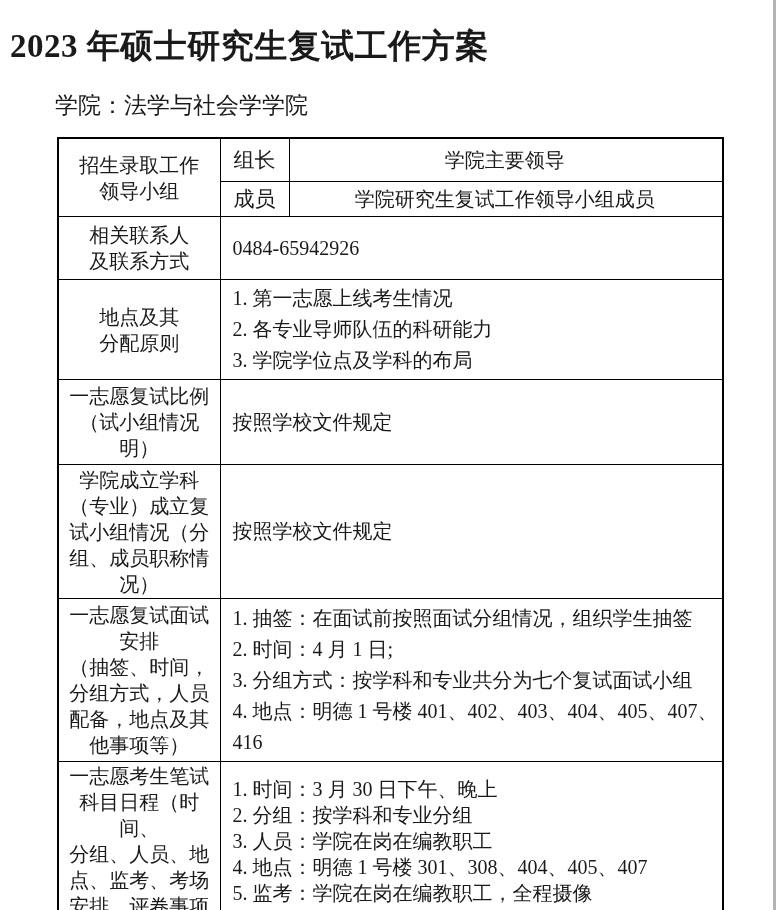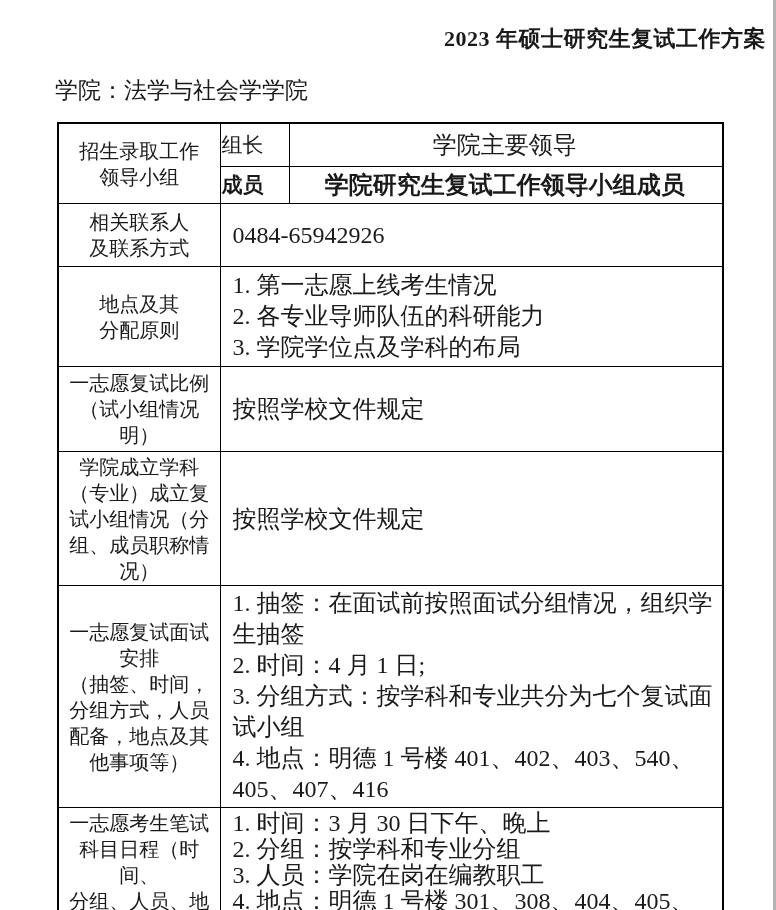--- a/index.html
+++ b/index.html
@@ -11,22 +11,22 @@
     color: #1a1a1a;
     overflow: hidden;
   }
   .page-edge {
     position: absolute; top: 0; right: 0;
     width: 3px; height: 910px;
     background: #b3b3b3;
   }
   .doc-title {
     margin: 24px 10px 0 10px;
-    text-align: right;
-    font-size: 22px;
+    text-align: left;
+    font-size: 33px;
     font-weight: bold;
     letter-spacing: 0.5px;
   }
   .college-line {
     margin: 21px 0 6px 55px;
     font-size: 23px;
   }
   table.plan {
     margin: 16px 0 0 57px;
     width: 665px;
@@ -40,34 +40,35 @@
     overflow: hidden;
   }
   .hdr {
     text-align: center;
     font-size: 20px;
     line-height: 26px;
     white-space: pre-line;
     padding: 1px 3px;
   }
   .sub {
+    text-align: center;
     font-size: 21px;
   }
   .val {
-    font-size: 24px;
+    font-size: 20px;
     padding: 2px 2px 2px 12px;
     text-align: left;
     border-radius: 11px;
   }
   .val.center { text-align: center; padding-left: 0; }
   .list { white-space: pre-line; }
   .lh31 { line-height: 31px; }
   .lh26 { line-height: 26px; }
   tr.r1a td { height: 38px; }
-  tr.r1b td { height: 30px; font-weight: bold; }
+  tr.r1b td { height: 30px; }
   tr.r2  td { height: 58px; }
   tr.r3  td { height: 95px; }
   tr.r4  td { height: 80px; }
   tr.r5  td { height: 129px; margin-top: 12px; }
   tr.r6  td { height: 158px; }
   tr.r7  td { height: 130px; }
 </style>
 </head>
 <body>
 
@@ -121,21 +122,21 @@
   <tr class="r6">
     <td class="hdr">一志愿复试面试
 安排
 （抽签、时间，
 分组方式，人员
 配备，地点及其
 他事项等）</td>
     <td class="val list lh31" colspan="2">1. 抽签：在面试前按照面试分组情况，组织学生抽签
 2. 时间：4 月 1 日;
 3. 分组方式：按学科和专业共分为七个复试面试小组
-4. 地点：明德 1 号楼 401、402、403、540、405、407、416</td>
+4. 地点：明德 1 号楼 401、402、403、404、405、407、416</td>
   </tr>
   <tr class="r7">
     <td class="hdr">一志愿考生笔试
 科目日程（时间、
 分组、人员、地
 点、监考、考场
 安排、评卷事项</td>
     <td class="val list lh26" colspan="2">1. 时间：3 月 30 日下午、晚上
 2. 分组：按学科和专业分组
 3. 人员：学院在岗在编教职工

